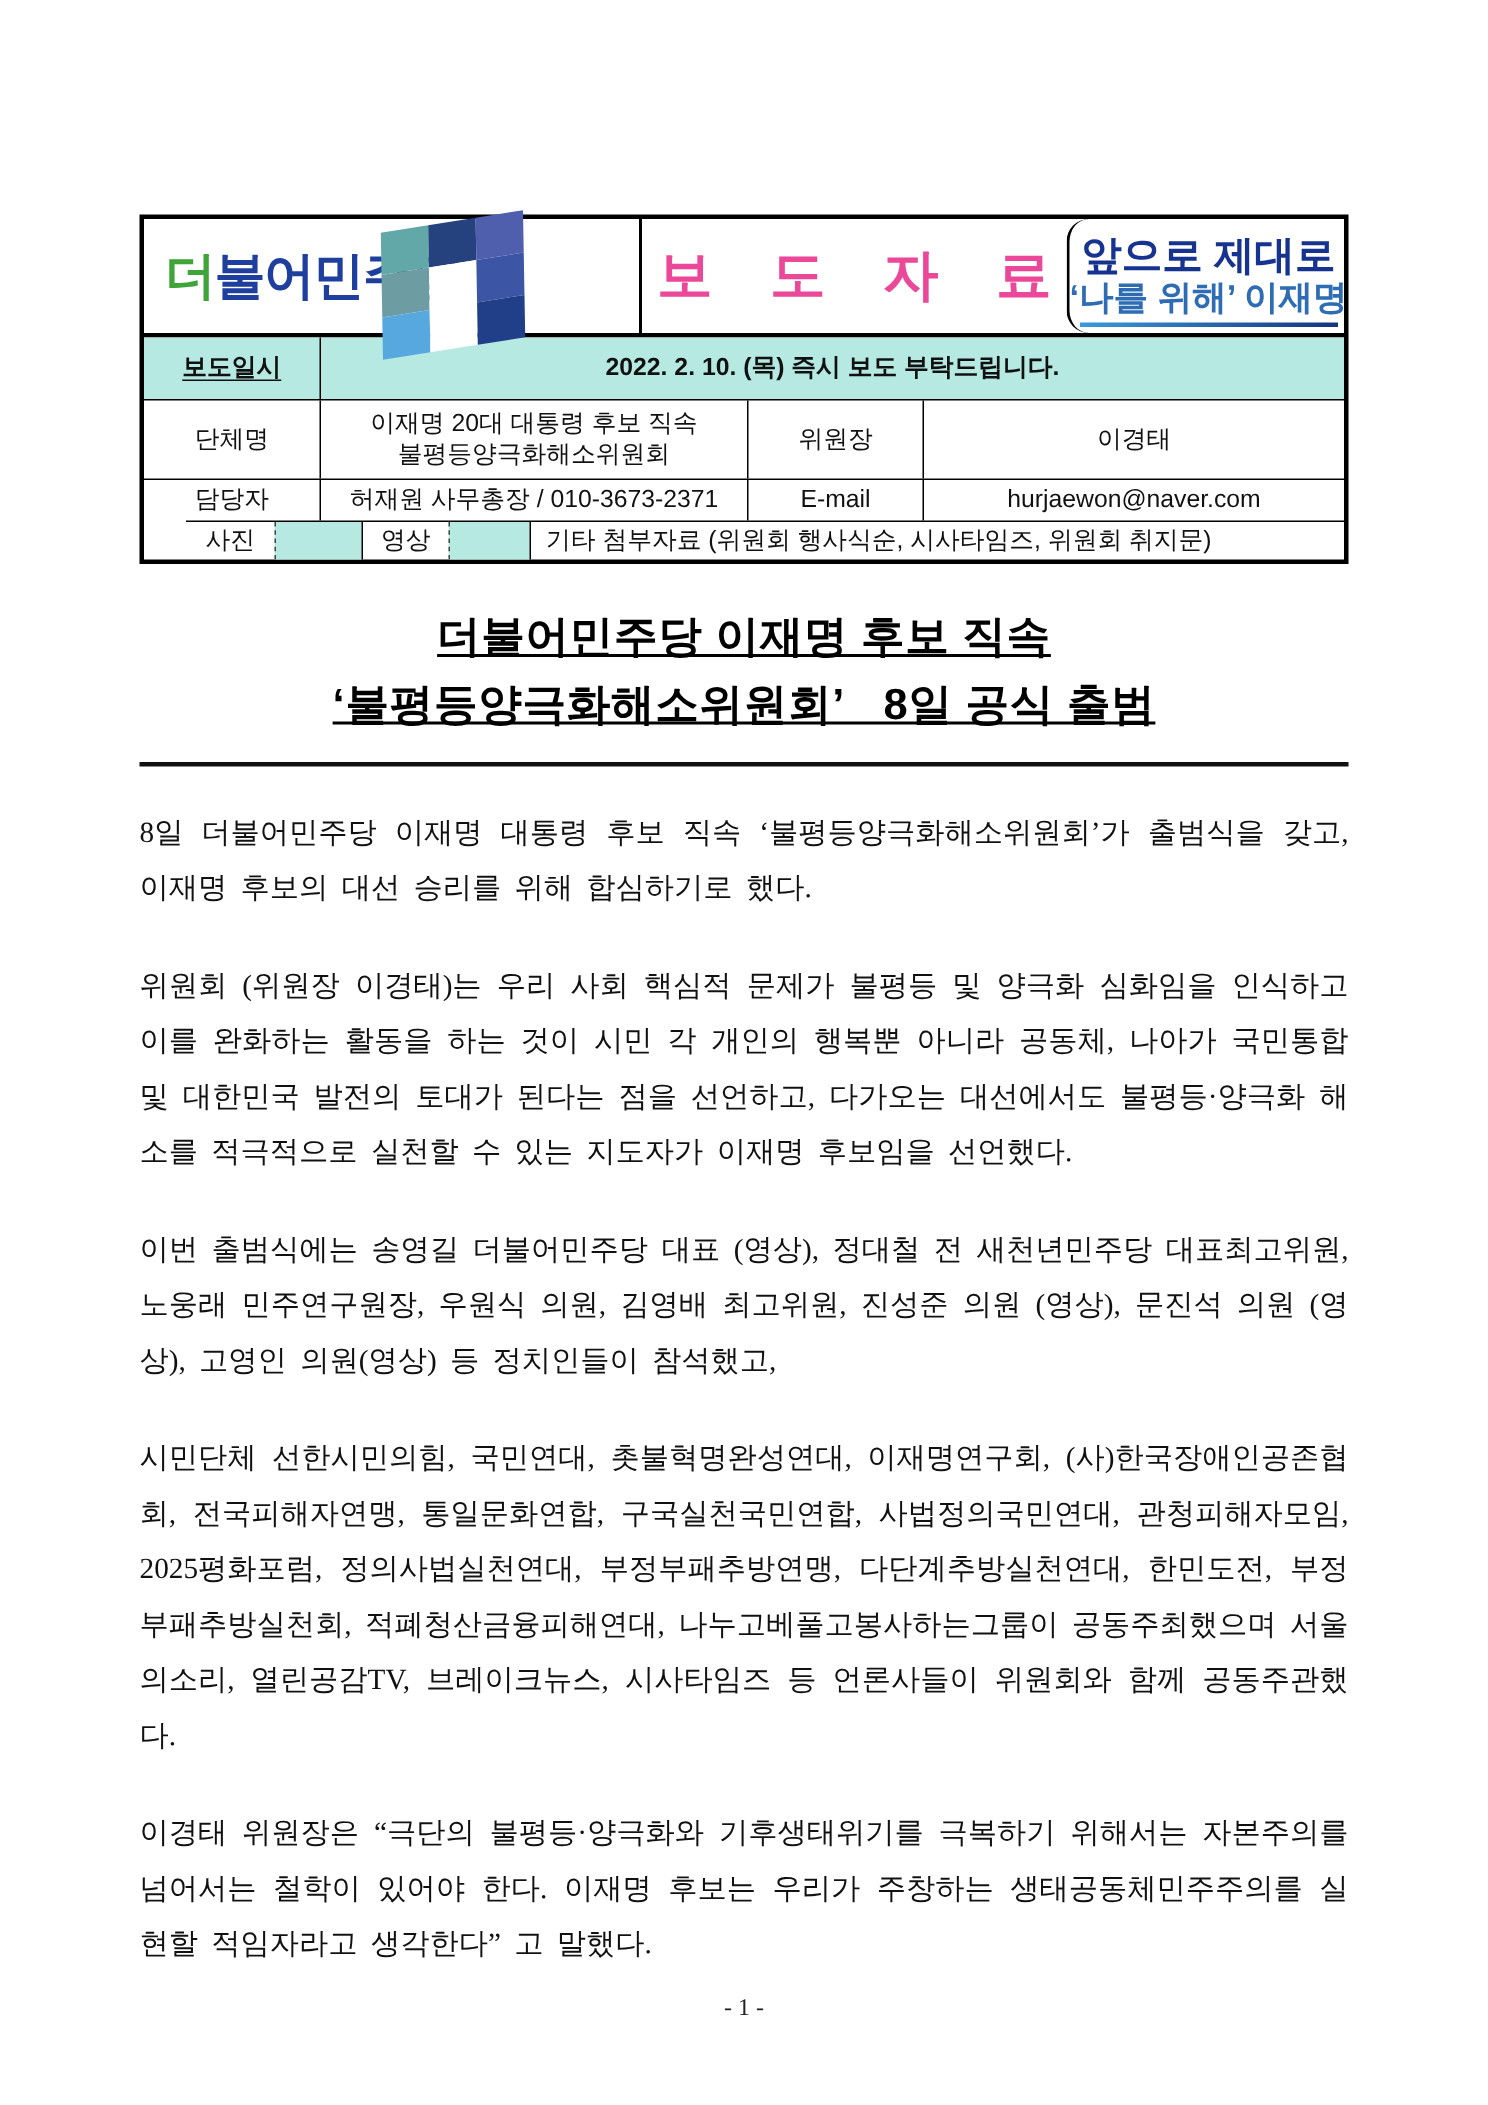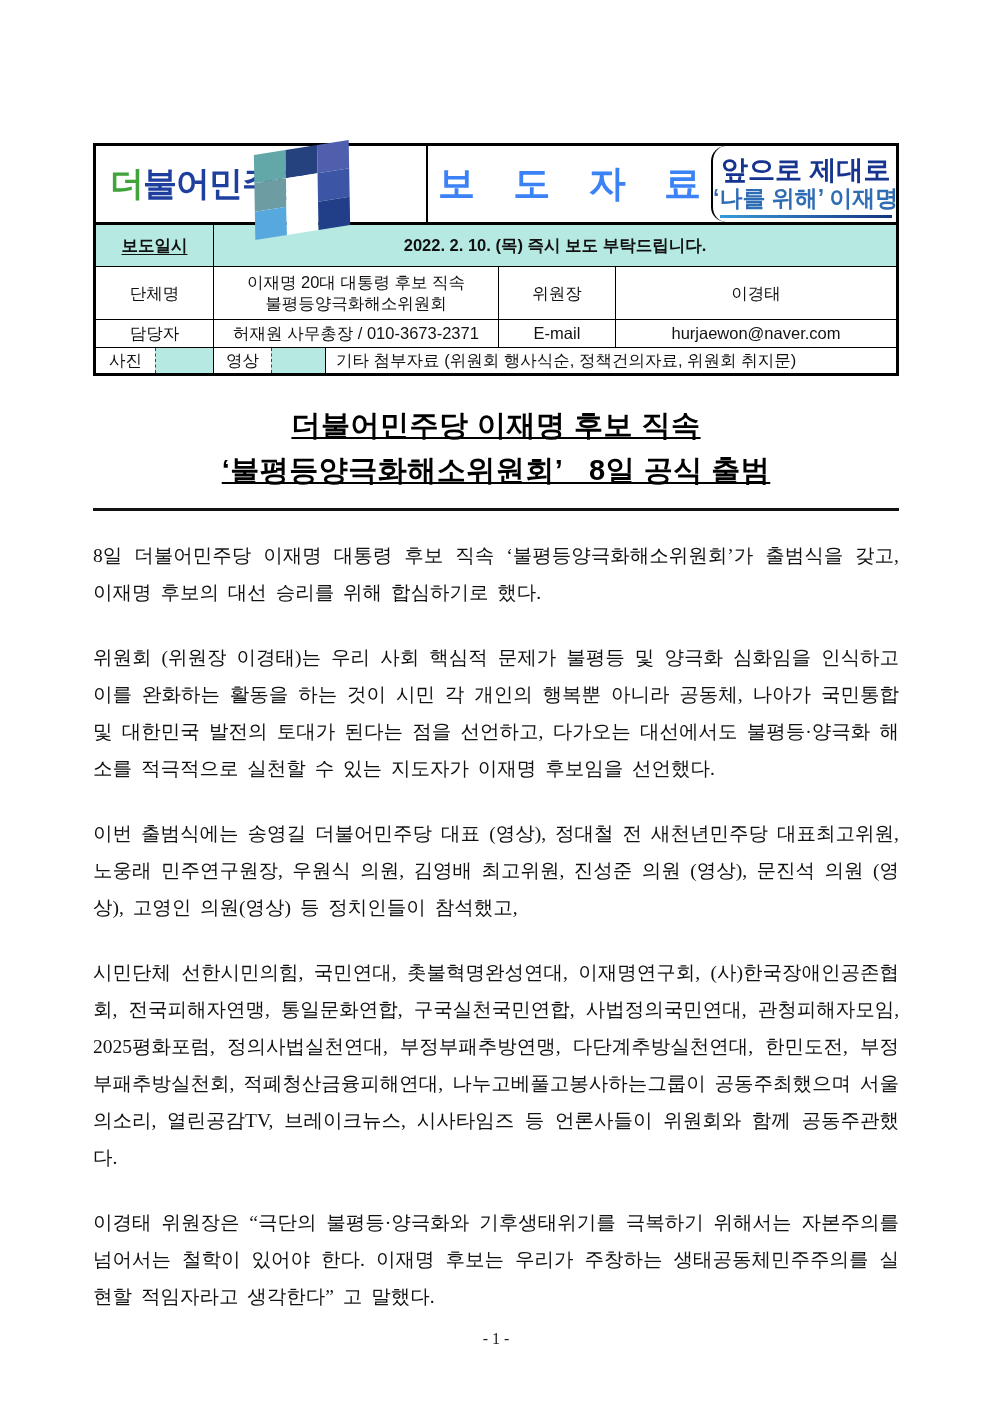--- a/index.html
+++ b/index.html
@@ -44,21 +44,21 @@
     grid-template-columns: repeat(3, 1fr);
     grid-template-rows: repeat(3, 1fr);
     transform: rotate(-9deg) skewX(-8deg);
     transform-origin: 50% 50%;
     z-index: 3;
   }
   .flag div { width: 100%; height: 100%; }
 
   .doc-type {
     font-family: "Liberation Sans", "DejaVu Sans", sans-serif;
-    font-size: 37px; font-weight: 600; color: #3b82f6;
+    font-size: 37px; font-weight: 600; color: #ec4899;
     letter-spacing: 14px; padding-left: 14px; white-space: nowrap;
   }
 
   .slogan-cell { flex-direction: column; padding-top: 4px; border-radius: 15px; }
   .slogan1 {
     font-family: "Liberation Sans", "DejaVu Sans", sans-serif;
     font-weight: 900; font-size: 27px; color: var(--slogan_navy, #16348f);
     letter-spacing: 0px; white-space: nowrap; line-height: 30px;
   }
   .slogan2 {
@@ -80,21 +80,21 @@
   .cell {
     display: flex; align-items: center; justify-content: center;
     text-align: center; line-height: 1.25;
   }
   .cell + .cell { border-left: 1px solid #000; }
   .row-date { grid-template-columns: 117px 1fr; height: 41px; background: var(--accent_teal_bg, #b5e9e2); }
   .row-date .cell { font-weight: 700; }
   .lbl-underline { text-decoration: underline; text-underline-offset: 3px; }
   .row-org { grid-template-columns: 117px 285px 117px 1fr; height: 53px; }
   .row-contact { grid-template-columns: 117px 285px 117px 1fr; height: 28px; }
-  .row-attach { grid-template-columns: 59px 58px 58px 54px 1fr; height: 26px; }
+  .row-attach { grid-template-columns: 59px 58px 58px 54px 1fr; height: 26px; margin-left: 28px; }
   .teal-cell { background: var(--accent_teal_bg, #b5e9e2); }
   .dashed-left { border-left: 1px dashed #444 !important; }
   .attach-etc { justify-content: flex-start; text-align: left; padding-left: 10px; }
 
   
   .main-title {
     margin-top: 27px;
     text-align: center;
     font-family: "Liberation Sans", "DejaVu Sans", sans-serif;
     font-weight: 900; font-size: 29px; line-height: 45px; color: #000;
@@ -172,21 +172,21 @@
       <div class="cell">허재원 사무총장 / 010-3673-2371</div>
       <div class="cell">E-mail</div>
       <div class="cell">hurjaewon@naver.com</div>
     </div>
 
     <div class="info-row row-attach">
       <div class="cell">사진</div>
       <div class="cell teal-cell dashed-left"></div>
       <div class="cell">영상</div>
       <div class="cell teal-cell dashed-left"></div>
-      <div class="cell attach-etc">기타 첨부자료 (위원회 행사식순, 정책건의자료, 위원회 취지문)</div>
+      <div class="cell attach-etc">기타 첨부자료 (위원회 행사식순, 시사타임즈, 위원회 취지문)</div>
     </div>
 
   </div>
 
   <div class="main-title">
     <div>더불어민주당 이재명 후보 직속</div>
     <div>‘불평등양극화해소위원회’&nbsp;&nbsp; 8일 공식 출범</div>
   </div>
 
   <hr class="title-rule">

